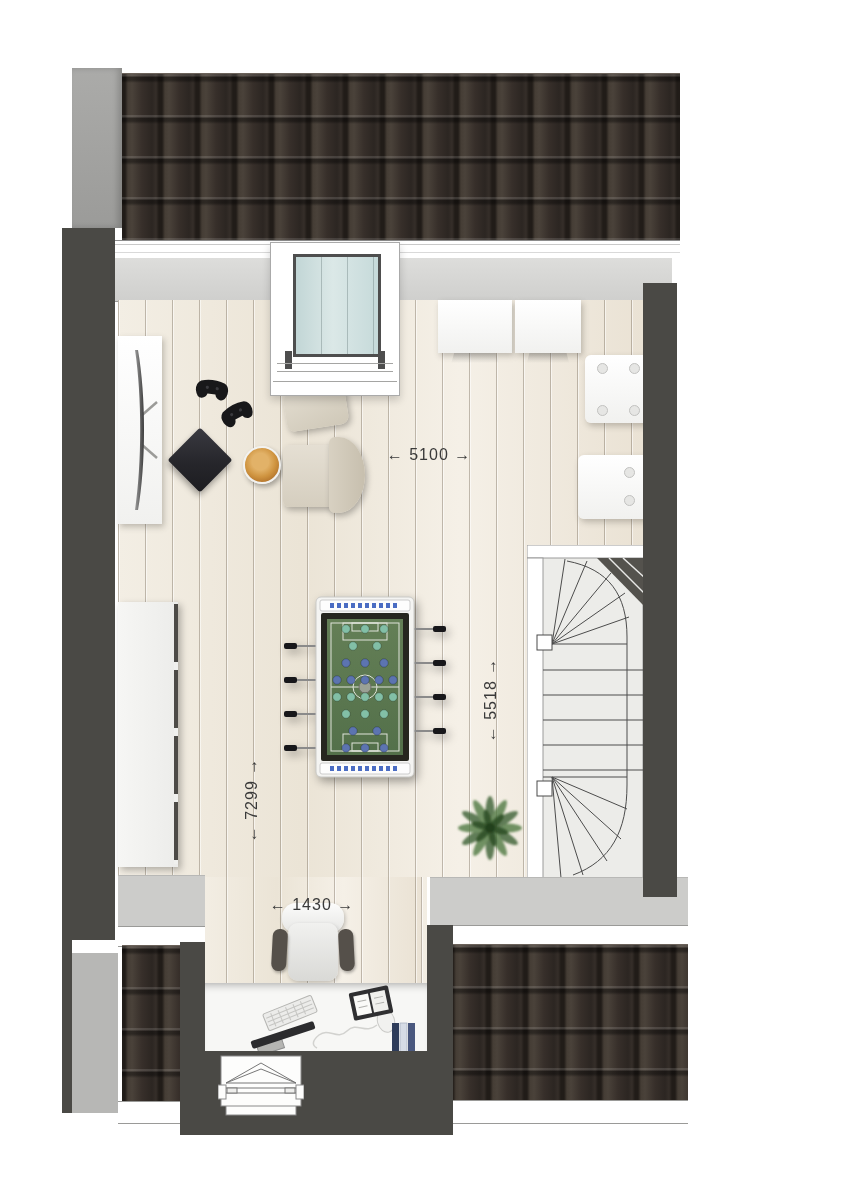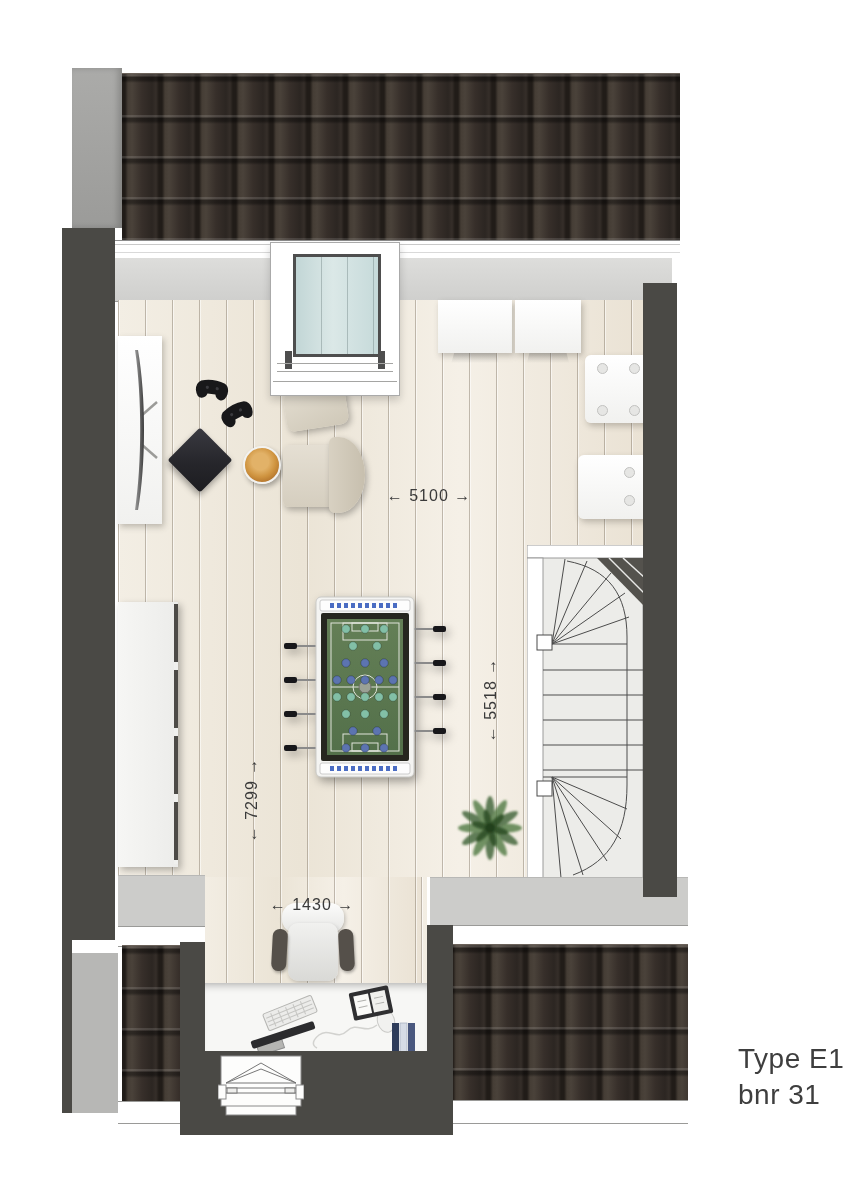--- a/index.html
+++ b/index.html
@@ -449,23 +449,19 @@
         <polyline points="8,28 43,14 78,28"></polyline>
         <line x1="8" y1="28" x2="78" y2="28"></line>
         <line x1="8" y1="33" x2="78" y2="33"></line>
         <line x1="8" y1="38" x2="78" y2="38"></line>
       </g>
       <rect x="9" y="33" width="10" height="5" fill="#eeeeec" stroke="#777777"></rect>
       <rect x="67" y="33" width="10" height="5" fill="#eeeeec" stroke="#777777"></rect>
     </svg>
   </div>
 
-  <div class="dim" style="left:374px;top:446px;width:110px;margin-top:41px;">← 5100 →</div>
+  <div class="dim" style="left:374px;top:446px;width:110px;">← 5100 →</div>
   <div class="dim v" style="left:436px;top:691px;width:110px;">← 5518 →</div>
   <div class="dim v" style="left:197px;top:791px;width:110px;">← 7299 →</div>
   <div class="dim" style="left:257px;top:896px;width:110px;">← 1430 →</div>
 
-  <div class="typelabel">
-    <div>Type E1</div>
-    <div>bnr 31</div>
-  </div>
 
 </div>
 
 </body></html>

